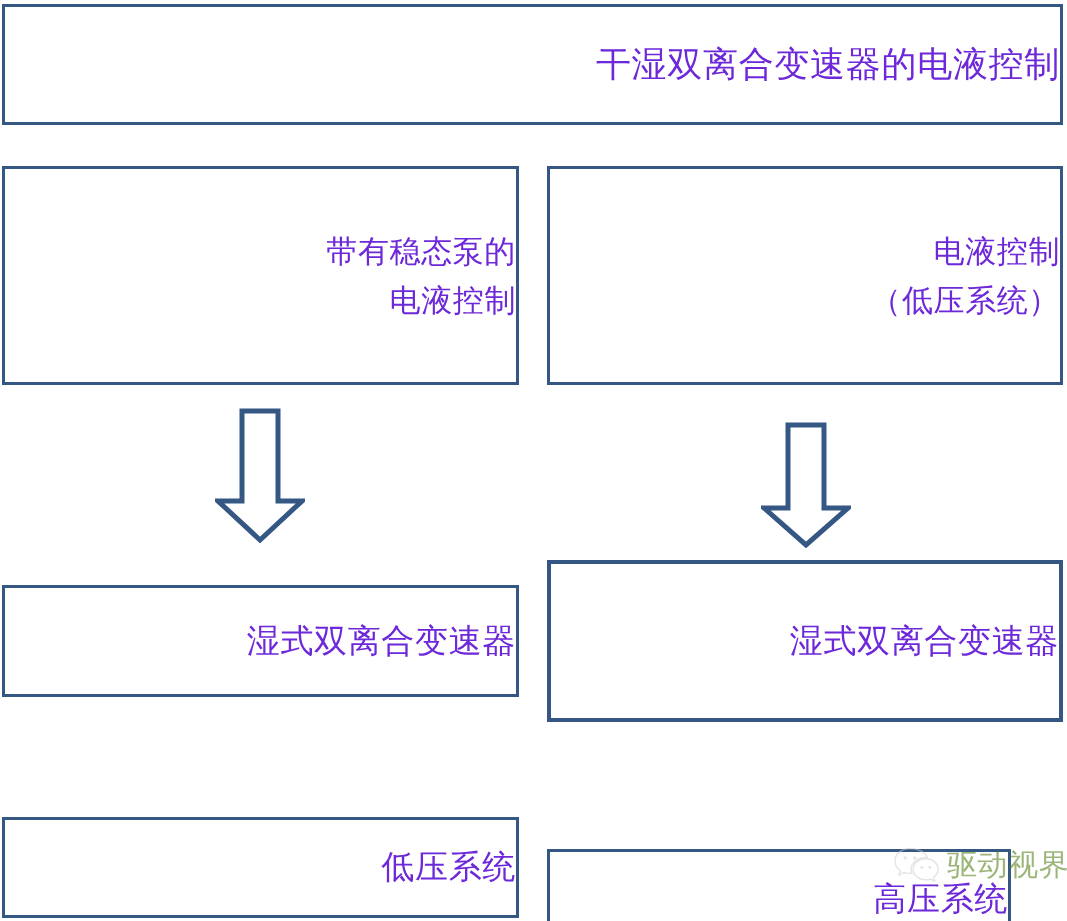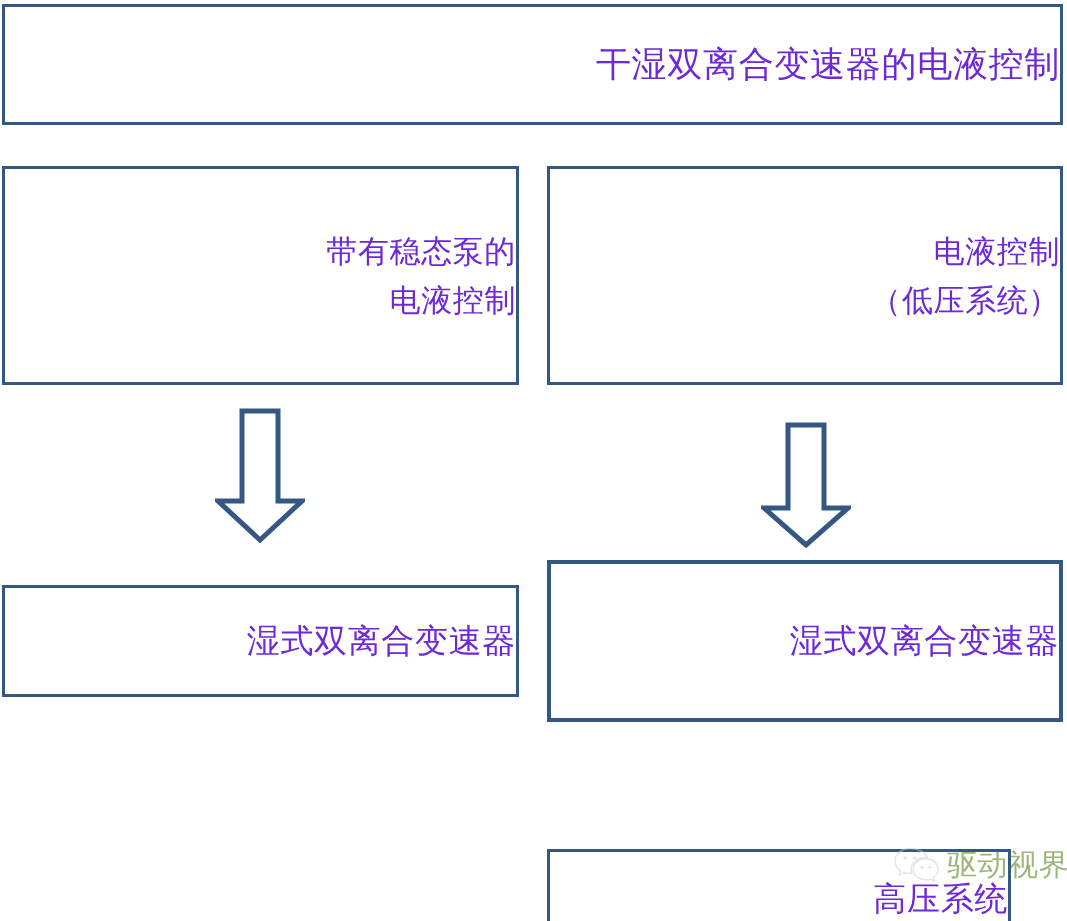--- a/index.html
+++ b/index.html
@@ -178,20 +178,23 @@
   </div>
 
   <div class="box" id="target-left-box">
     <span class="line">湿式双离合变速器</span>
   </div>
 
   <div class="box" id="target-right-box">
     <span class="line">湿式双离合变速器</span>
   </div>
 
+  <div class="box" id="system-left-box">
+    <span class="line">低压系统</span>
+  </div>
 
   <div class="box" id="system-right-box">
     <span class="line">高压系统</span>
   </div>
 
   <div id="watermark">
     <span class="wm-logo">
       <svg viewBox="0 0 52 42" width="46" height="37" aria-hidden="true">
 
         <path d="M18 4 C8.6 4 1 10.3 1 18.1 c0 4.3 2.3 8.2 6 10.8 l-1.4 5.3 5.6 -3 c2.4 0.7 4.5 1 7 1 c0.6 0 1.2 0 1.8 -0.1 c-0.5 -1.3 -0.8 -2.7 -0.8 -4.1 c0 -7.7 7.5 -13.9 16.7 -13.9 c0.6 0 1.2 0 1.8 0.1 C35.9 8.3 27.8 4 18 4 Z" fill="none" stroke="#cfcfcf" stroke-width="1.6"></path>

